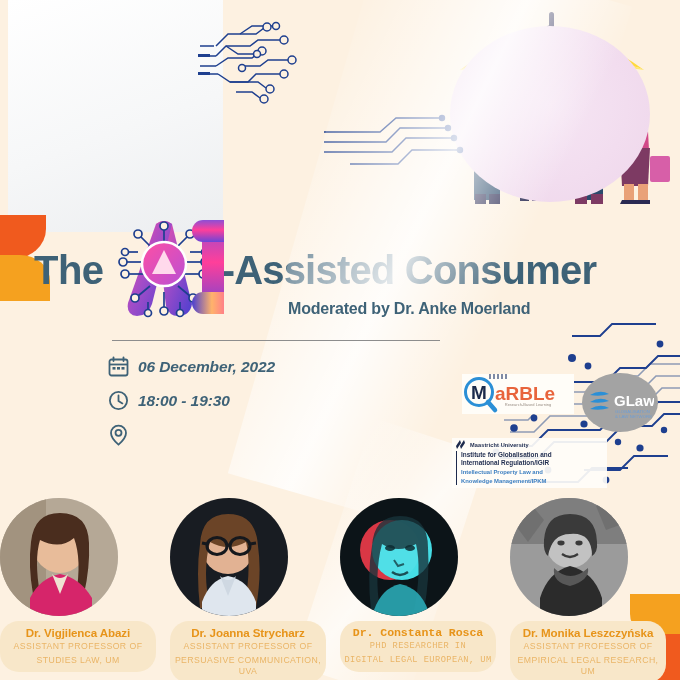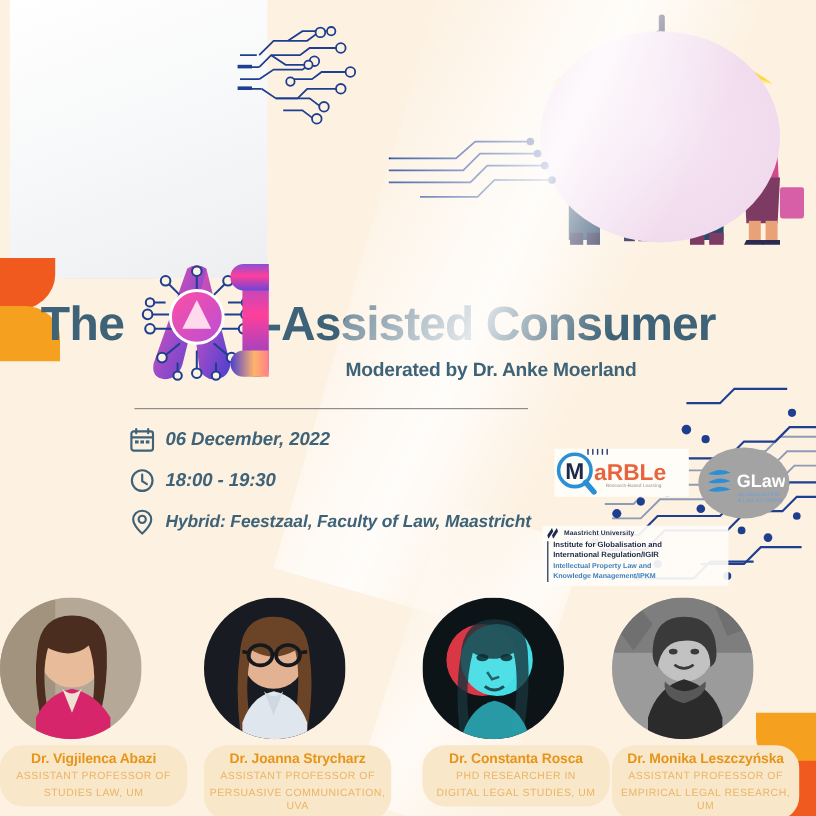--- a/index.html
+++ b/index.html
@@ -74,21 +74,21 @@
      padding:2px 4px;box-sizing:border-box;}
   .um-top{display:flex;align-items:center;gap:3px;margin-bottom:2px;}
   .um-name{font-size:5.6px;font-weight:700;color:#1d2a4d;letter-spacing:.1px;}
   .um-box{border-left:1px solid #1d2a4d;padding-left:4px;}
   .um-l1{font-size:6.4px;font-weight:700;color:#1d2a4d;line-height:1.32;}
   .um-l2{font-size:5.9px;font-weight:700;color:#3d7fc1;line-height:1.32;margin-top:1px;}
 
   
   .speakers{position:absolute;left:0;top:498px;width:680px;height:182px;}
   .sp{position:absolute;width:170px;top:0;display:flex;flex-direction:column;align-items:flex-start;}
-  .sp0{left:0;} .sp1{left:170px;} .sp2{left:352px;} .sp3{left:510px;}
+  .sp0{left:0;} .sp1{left:170px;} .sp2{left:340px;font-family:Liberation Mono, monospace;} .sp3{left:510px;}
   .photo{width:118px;height:118px;border-radius:50%;overflow:hidden;position:relative;background:#d9d4cc;}
   .pill{margin-top:5px;width:156px;background:#f8e7c9;border-radius:19px;padding:5px 4px 6px;
      box-sizing:border-box;text-align:center;}
   .sp-name{font-size:11.6px;font-weight:700;color:#e7941a;letter-spacing:-.1px;line-height:1.15;}
   .sp-role{font-size:8.7px;font-weight:400;color:#eab567;letter-spacing:.45px;line-height:1.3;margin-top:2px;}
 </style>
 </head>
 <body>
 
 <div class="poster">
@@ -406,21 +406,20 @@
       <span class="dtext">18:00 - 19:30</span>
     </div>
 
     <div class="drow loc">
       <span class="dicon">
         <svg width="21" height="22" viewBox="0 0 21 22">
           <path d="M10.5 1.6 C6.2 1.6 3 5 3 9 C3 14.2 10.5 20.6 10.5 20.6 C10.5 20.6 18 14.2 18 9 C18 5 14.8 1.6 10.5 1.6 Z" fill="none" stroke="#3e6277" stroke-width="1.8"></path>
           <circle cx="10.5" cy="8.8" r="3" fill="none" stroke="#3e6277" stroke-width="1.8"></circle>
         </svg>
       </span>
-      <span class="dtext">Hybrid:  Feestzaal, Faculty of Law, Maastricht</span>
     </div>
 
   </div>
 
   <div class="marble">
     <svg width="112" height="40" viewBox="0 0 112 40">
       <g stroke="#2a3f6e" stroke-width="1.2">
           <path d="M28 0 V5 M32 0 V5 M36 0 V5 M40 0 V5 M44 0 V5"></path>
         </g>
       <circle cx="17" cy="18" r="13.5" fill="none" stroke="#2b8fd6" stroke-width="3"></circle>
@@ -522,21 +521,21 @@
               <ellipse cx="70" cy="50" rx="5" ry="3"></ellipse>
           </g>
           <path d="M54 62 L58 68 L64 66" fill="none" stroke="#0d2b31" stroke-width="2" opacity=".7"></path>
           <path d="M52 74 Q60 80 68 74" fill="none" stroke="#0d2b31" stroke-width="2.4" opacity=".8"></path>
           <path d="M60 86 Q42 90 34 112 L34 118 L88 118 L88 112 Q80 90 60 86 Z" fill="#2aa9b5" opacity=".9"></path>
         </svg>
       </div>
       <div class="pill">
         <div class="sp-name">Dr. Constanta Rosca</div>
         <div class="sp-role">PHD RESEARCHER IN</div>
-        <div class="sp-role">DIGITAL LEGAL STUDIES, UM</div>
+        <div class="sp-role">DIGITAL LEGAL EUROPEAN, UM</div>
       </div>
     </div>
 
     <div class="sp sp3">
       <div class="photo">
         <svg width="118" height="118" viewBox="0 0 118 118">
           <rect width="118" height="118" fill="#9b9b9b"></rect>
           <g fill="#7e7e7e">
               <rect x="0" y="0" width="118" height="46"></rect>
             </g>

